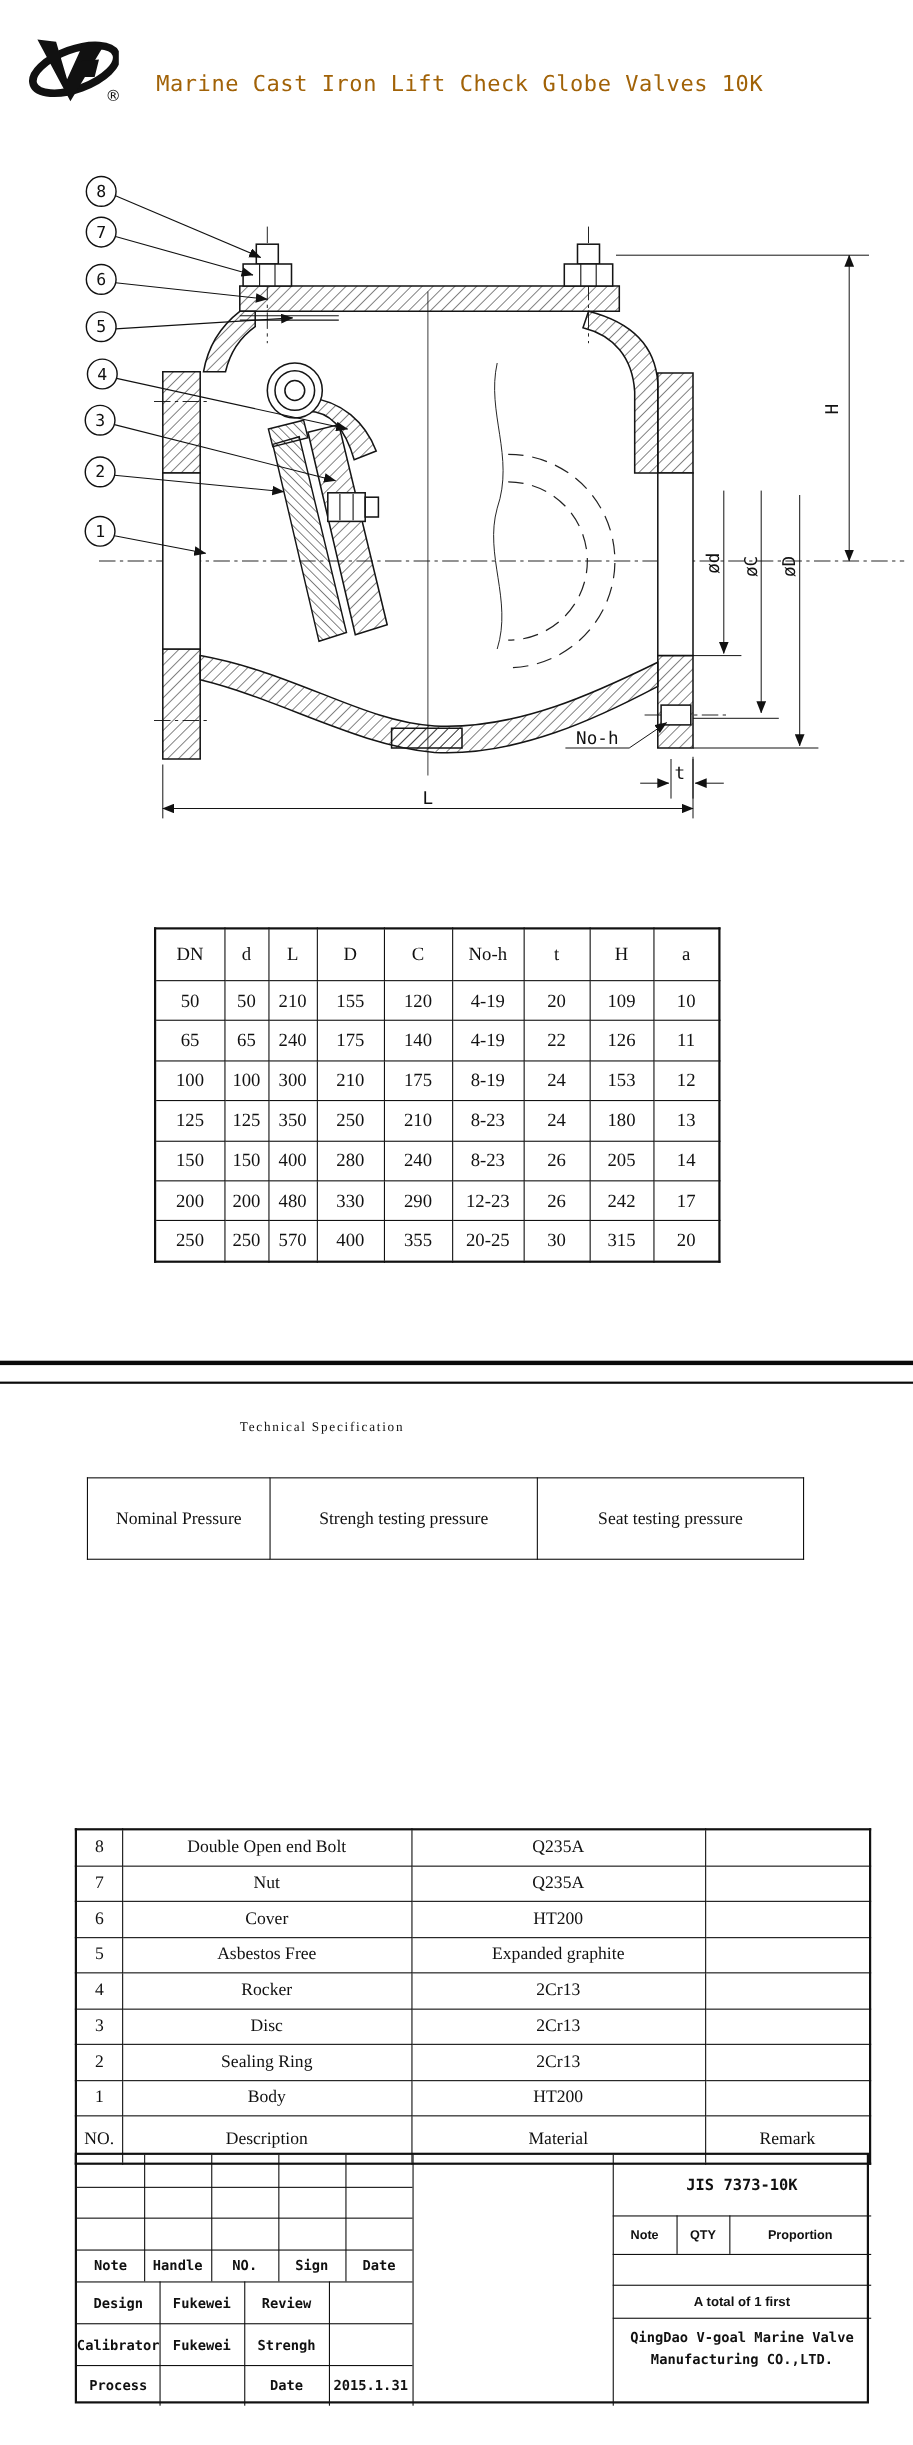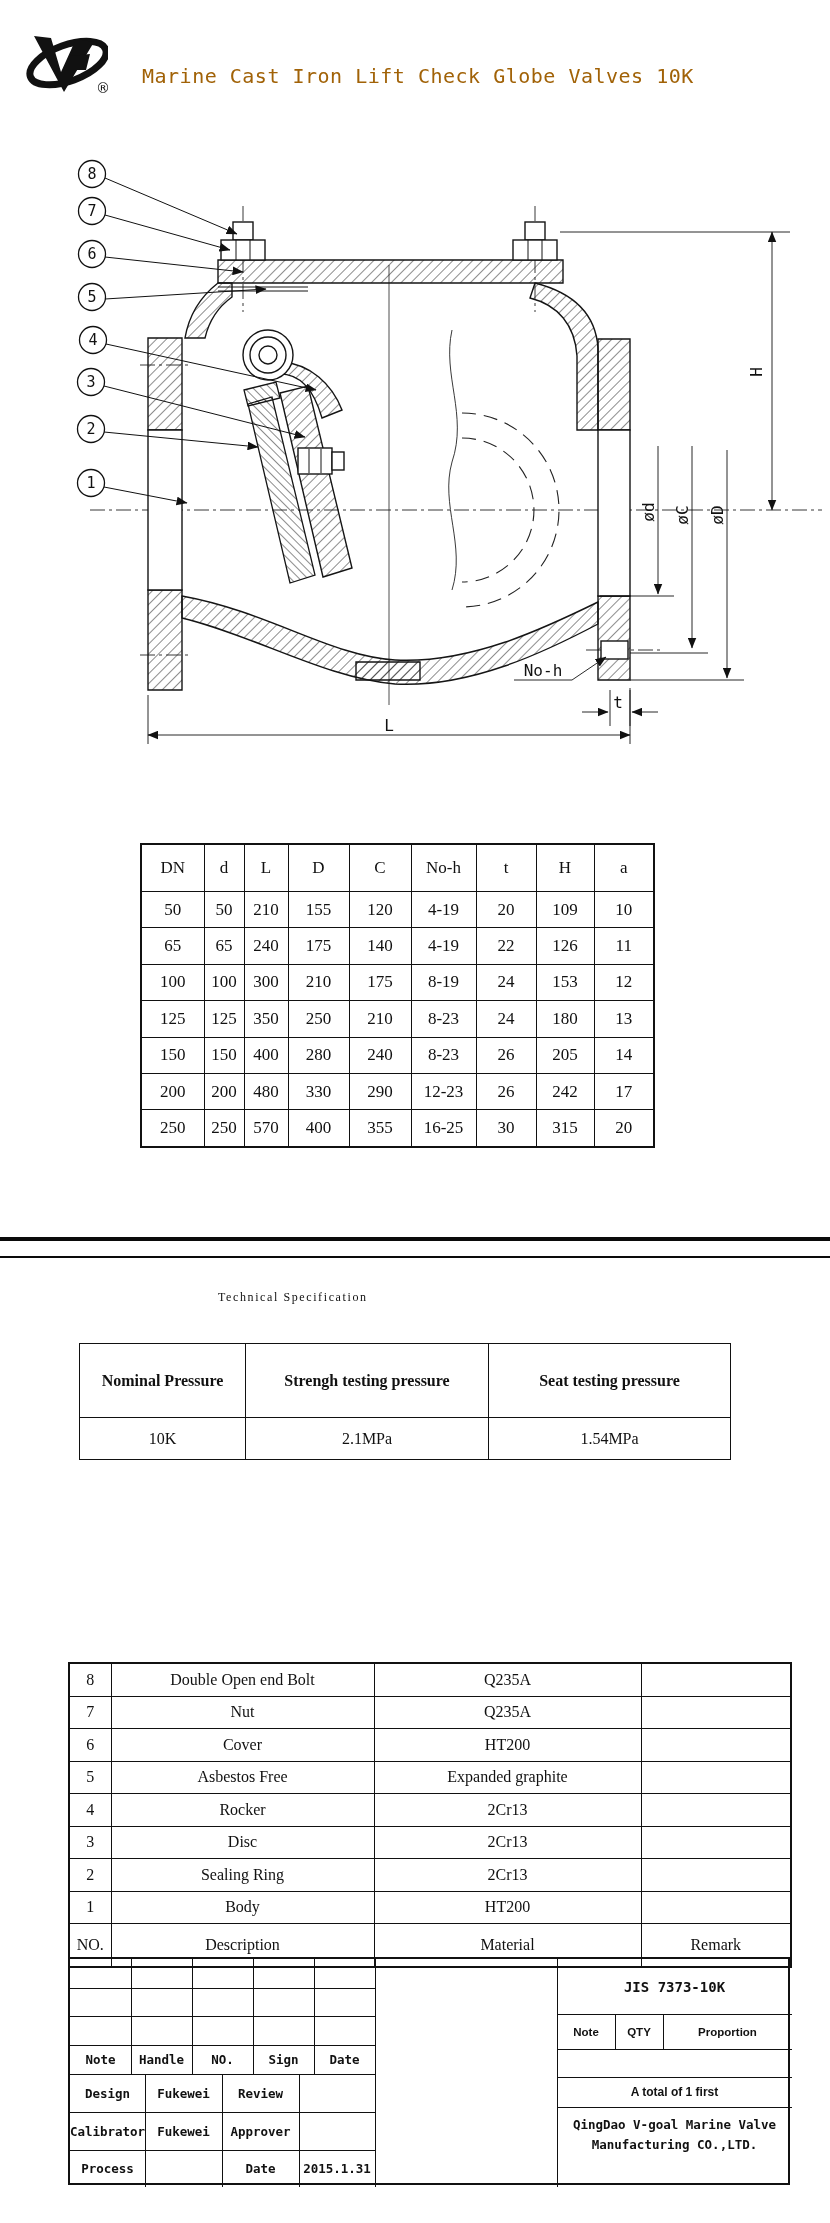--- a/index.html
+++ b/index.html
@@ -11,21 +11,21 @@
   #regmark{left:96px;top:80px;font:14px "DejaVu Sans",sans-serif;}
   
   table{border-collapse:collapse;table-layout:fixed;}
   td{padding:0;text-align:center;vertical-align:middle;overflow:hidden;}
   #dimtab{left:140px;top:843px;width:513px;border:2px solid #111;}
   #dimtab td{border:1.4px solid #111;font-size:17px;}
   #dimtab tr.h td{height:46px;font-size:17px;}
   #dimtab tr.d td{height:35.4px;}
   #spectab{left:79px;top:1343px;width:651px;border:1.6px solid #111;}
   #spectab td{border:1.4px solid #111;font-size:16px;}
-  #spectab tr.h td{height:73px;font-weight:bold;}
+  #spectab tr.h td{height:73px;}
   #spectab tr.d td{height:41px;}
   #partstab{left:68px;top:1662px;width:722px;border:2px solid #111;}
   #partstab td{border:1.3px solid #111;font-size:16px;}
   #partstab tr.p td{height:31.5px;}
   #partstab tr.f td{height:42px;}
   
   .divthick{left:0;top:1237px;width:830px;height:4px;background:#0a0a0a;}
   .divthin{left:0;top:1256px;width:830px;height:1.6px;background:#0a0a0a;}
   #spectitle{left:218px;top:1290px;font-size:12px;letter-spacing:1.6px;white-space:nowrap;}
   
@@ -274,21 +274,21 @@
           <td>26</td>
           <td>242</td>
           <td>17</td>
         </tr>
     <tr class="d">
           <td>250</td>
           <td>250</td>
           <td>570</td>
           <td>400</td>
           <td>355</td>
-          <td>16-25</td>
+          <td>20-25</td>
           <td>30</td>
           <td>315</td>
           <td>20</td>
         </tr>
   </tbody>
     </table>
 
   <div class="abs divthick"></div>
   <div class="abs divthin"></div>
 
@@ -298,25 +298,20 @@
         <col style="width:166px">
         <col style="width:243px">
         <col style="width:242px">
       </colgroup>
     <tbody>
         <tr class="h">
       <td>Nominal Pressure</td>
       <td>Strengh testing pressure</td>
       <td>Seat testing pressure</td>
     </tr>
-    <tr class="d">
-      <td>10K</td>
-      <td>2.1MPa</td>
-      <td>1.54MPa</td>
-    </tr>
   </tbody>
     </table>
 
   <table id="partstab" class="abs">
     <colgroup>
         <col style="width:42px">
         <col style="width:263px">
         <col style="width:267px">
         <col style="width:150px">
       </colgroup>
@@ -408,21 +403,21 @@
     <div class="cell" style="left:122px;top:86px;width:61px;height:29px">NO.</div>
     <div class="cell" style="left:183px;top:86px;width:61px;height:29px">Sign</div>
     <div class="cell" style="left:244px;top:86px;width:61px;height:29px">Date</div>
 
     <div class="cell" style="left:0;top:115px;width:75px;height:38px">Design</div>
     <div class="cell" style="left:75px;top:115px;width:77px;height:38px">Fukewei</div>
     <div class="cell" style="left:152px;top:115px;width:77px;height:38px">Review</div>
     <div class="cell" style="left:229px;top:115px;width:76px;height:38px"></div>
     <div class="cell" style="left:0;top:153px;width:75px;height:38px">Calibrator</div>
     <div class="cell" style="left:75px;top:153px;width:77px;height:38px">Fukewei</div>
-    <div class="cell" style="left:152px;top:153px;width:77px;height:38px">Approver</div>
+    <div class="cell" style="left:152px;top:153px;width:77px;height:38px">Strengh</div>
     <div class="cell" style="left:229px;top:153px;width:76px;height:38px"></div>
     <div class="cell" style="left:0;top:191px;width:75px;height:37px">Process</div>
     <div class="cell" style="left:75px;top:191px;width:77px;height:37px"></div>
     <div class="cell" style="left:152px;top:191px;width:77px;height:37px">Date</div>
     <div class="cell" style="left:229px;top:191px;width:76px;height:37px">2015.1.31</div>
 
 
     <div class="cell" id="jiscode" style="left:487px;top:0;width:235px;height:55px">JIS 7373-10K</div>
     <div class="cell sans" style="left:487px;top:55px;width:58px;height:35px">Note</div>
     <div class="cell sans" style="left:545px;top:55px;width:48px;height:35px">QTY</div>

